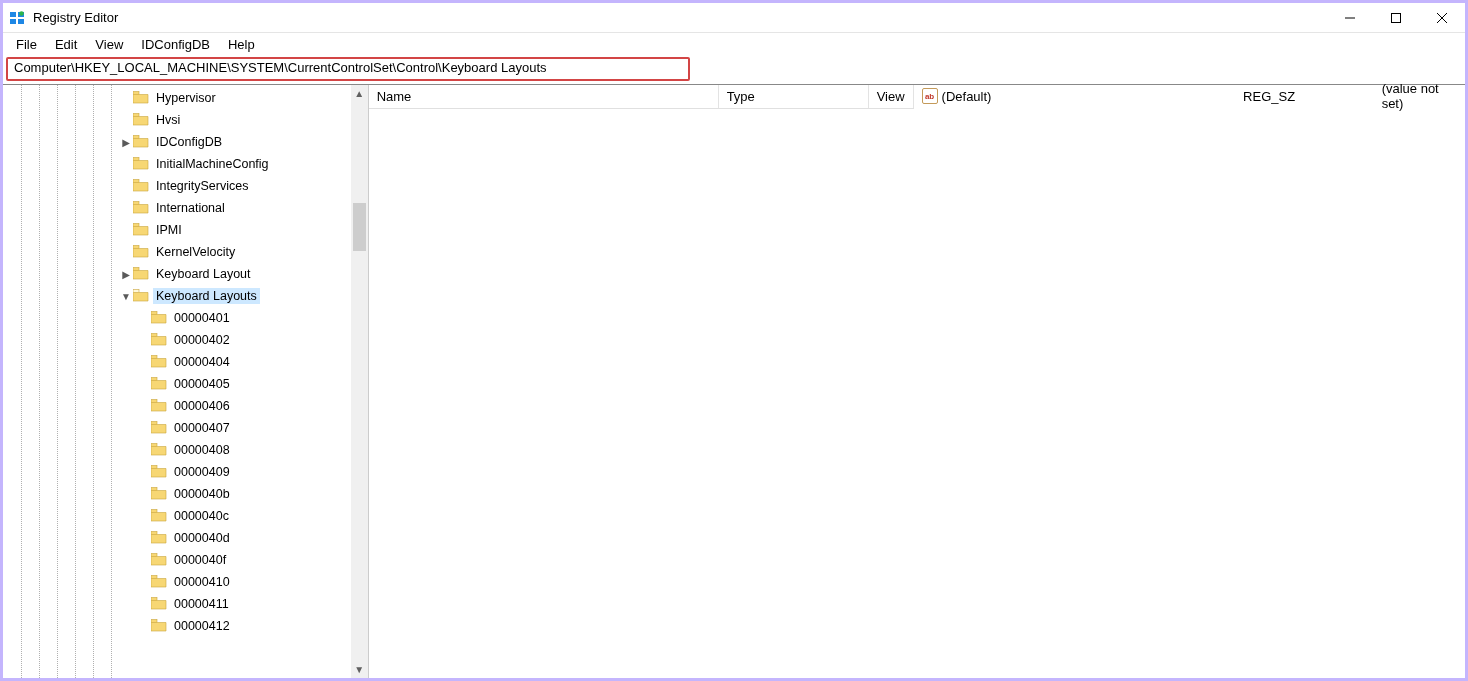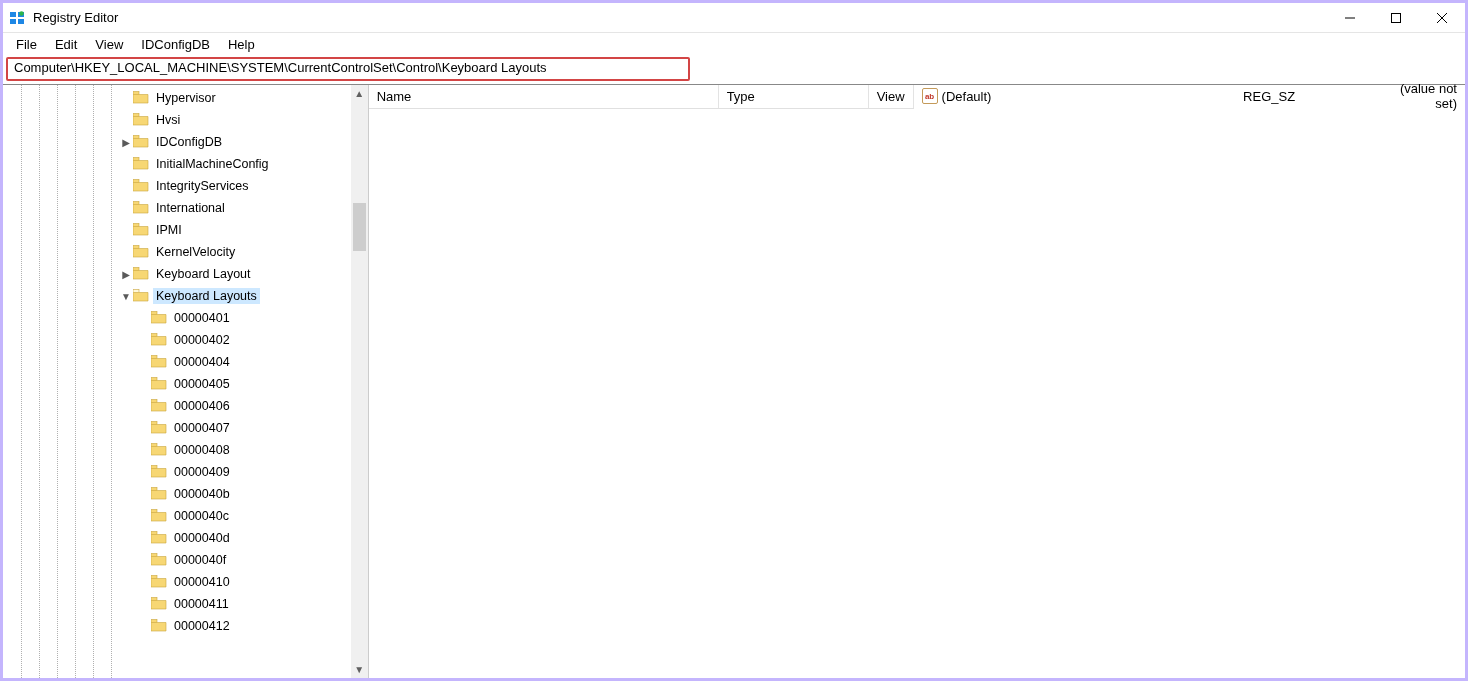--- a/index.html
+++ b/index.html
@@ -153,21 +153,21 @@
   .col-data { flex: 1 1 auto; border-right: none; }
   .val-body { flex:1 1 auto; }
   .val-row {
     height: 22px;
     display: flex; align-items: center;
     font-size: 13px;
   }
   .val-row .cell { padding: 0 8px; display:flex; align-items:center; }
   .val-row .cell.col-name { width: 350px; }
   .val-row .cell.col-type { width: 150px; }
-  .val-row .cell.col-data { flex:1 1 auto;text-align:right; }
+  .val-row .cell.col-data { flex:1 1 auto; }
   .valicon {
     width: 16px; height: 16px; margin-right: 4px;
     display:inline-flex; align-items:center; justify-content:center;
     border:1px solid #c49a5a;
     background:#fff;
     font-size:8px; font-weight:bold; color:#c0392b;
     border-radius:2px;
   }
 </style>
 </head>

